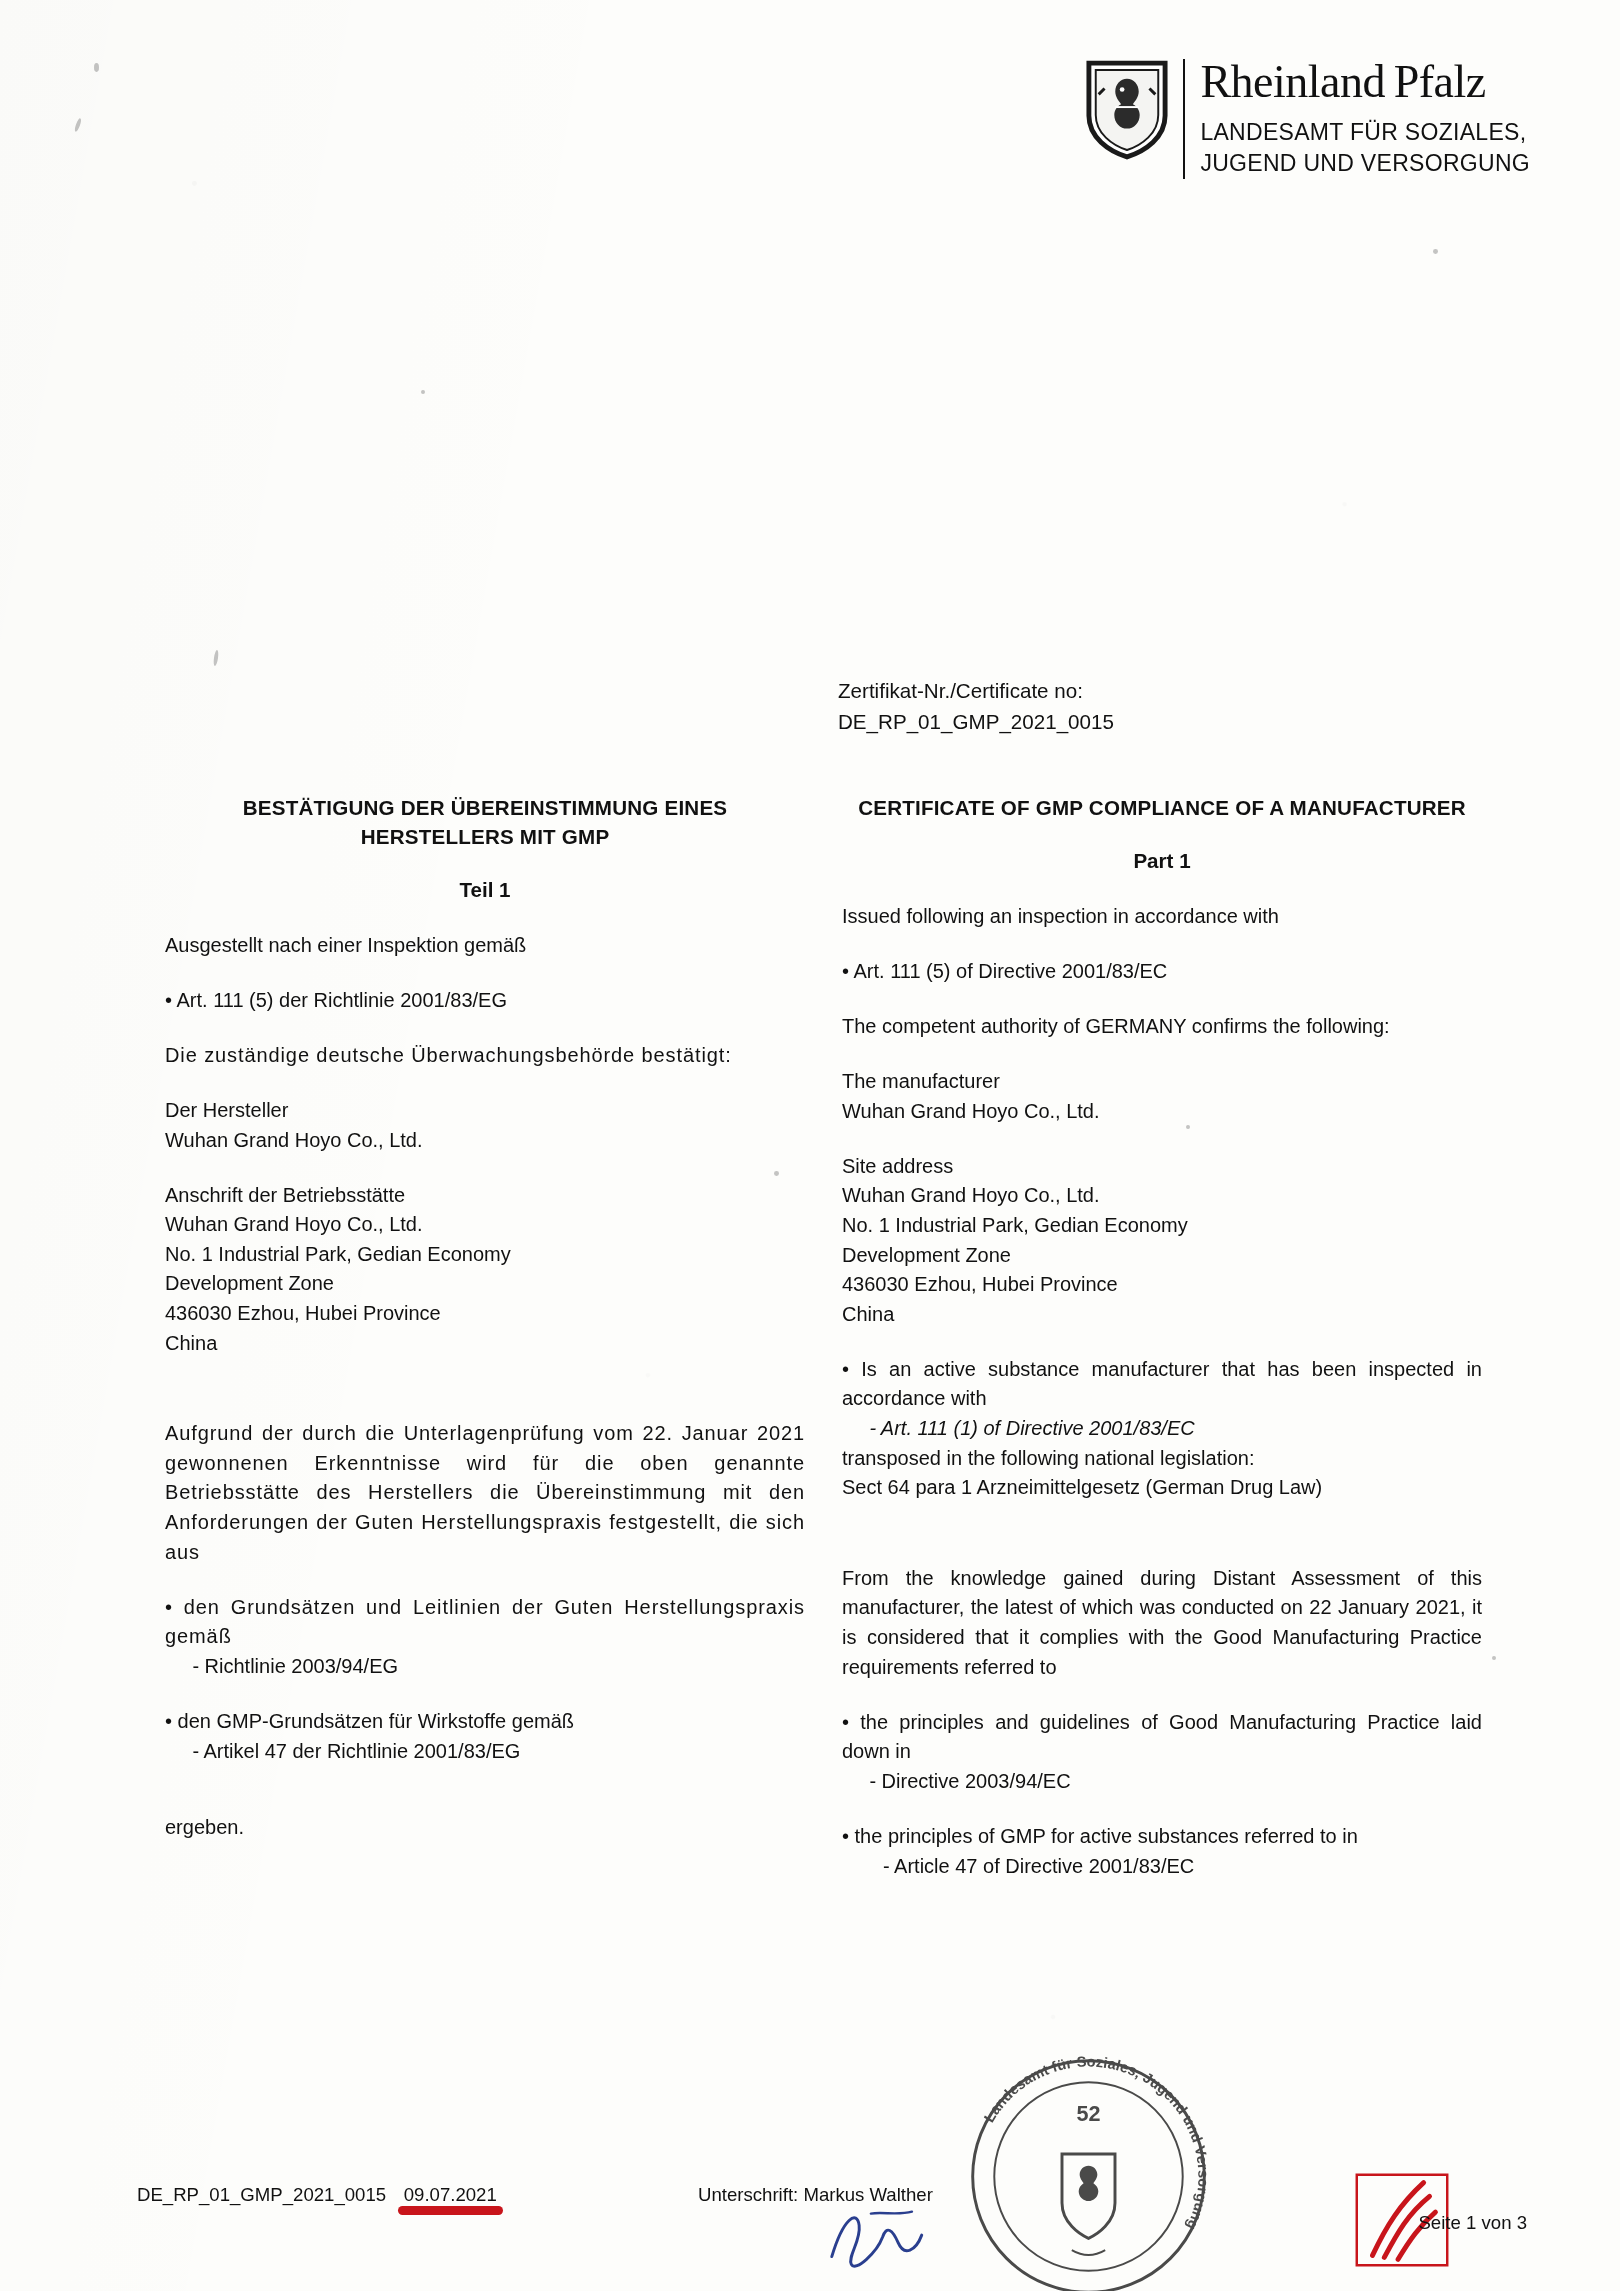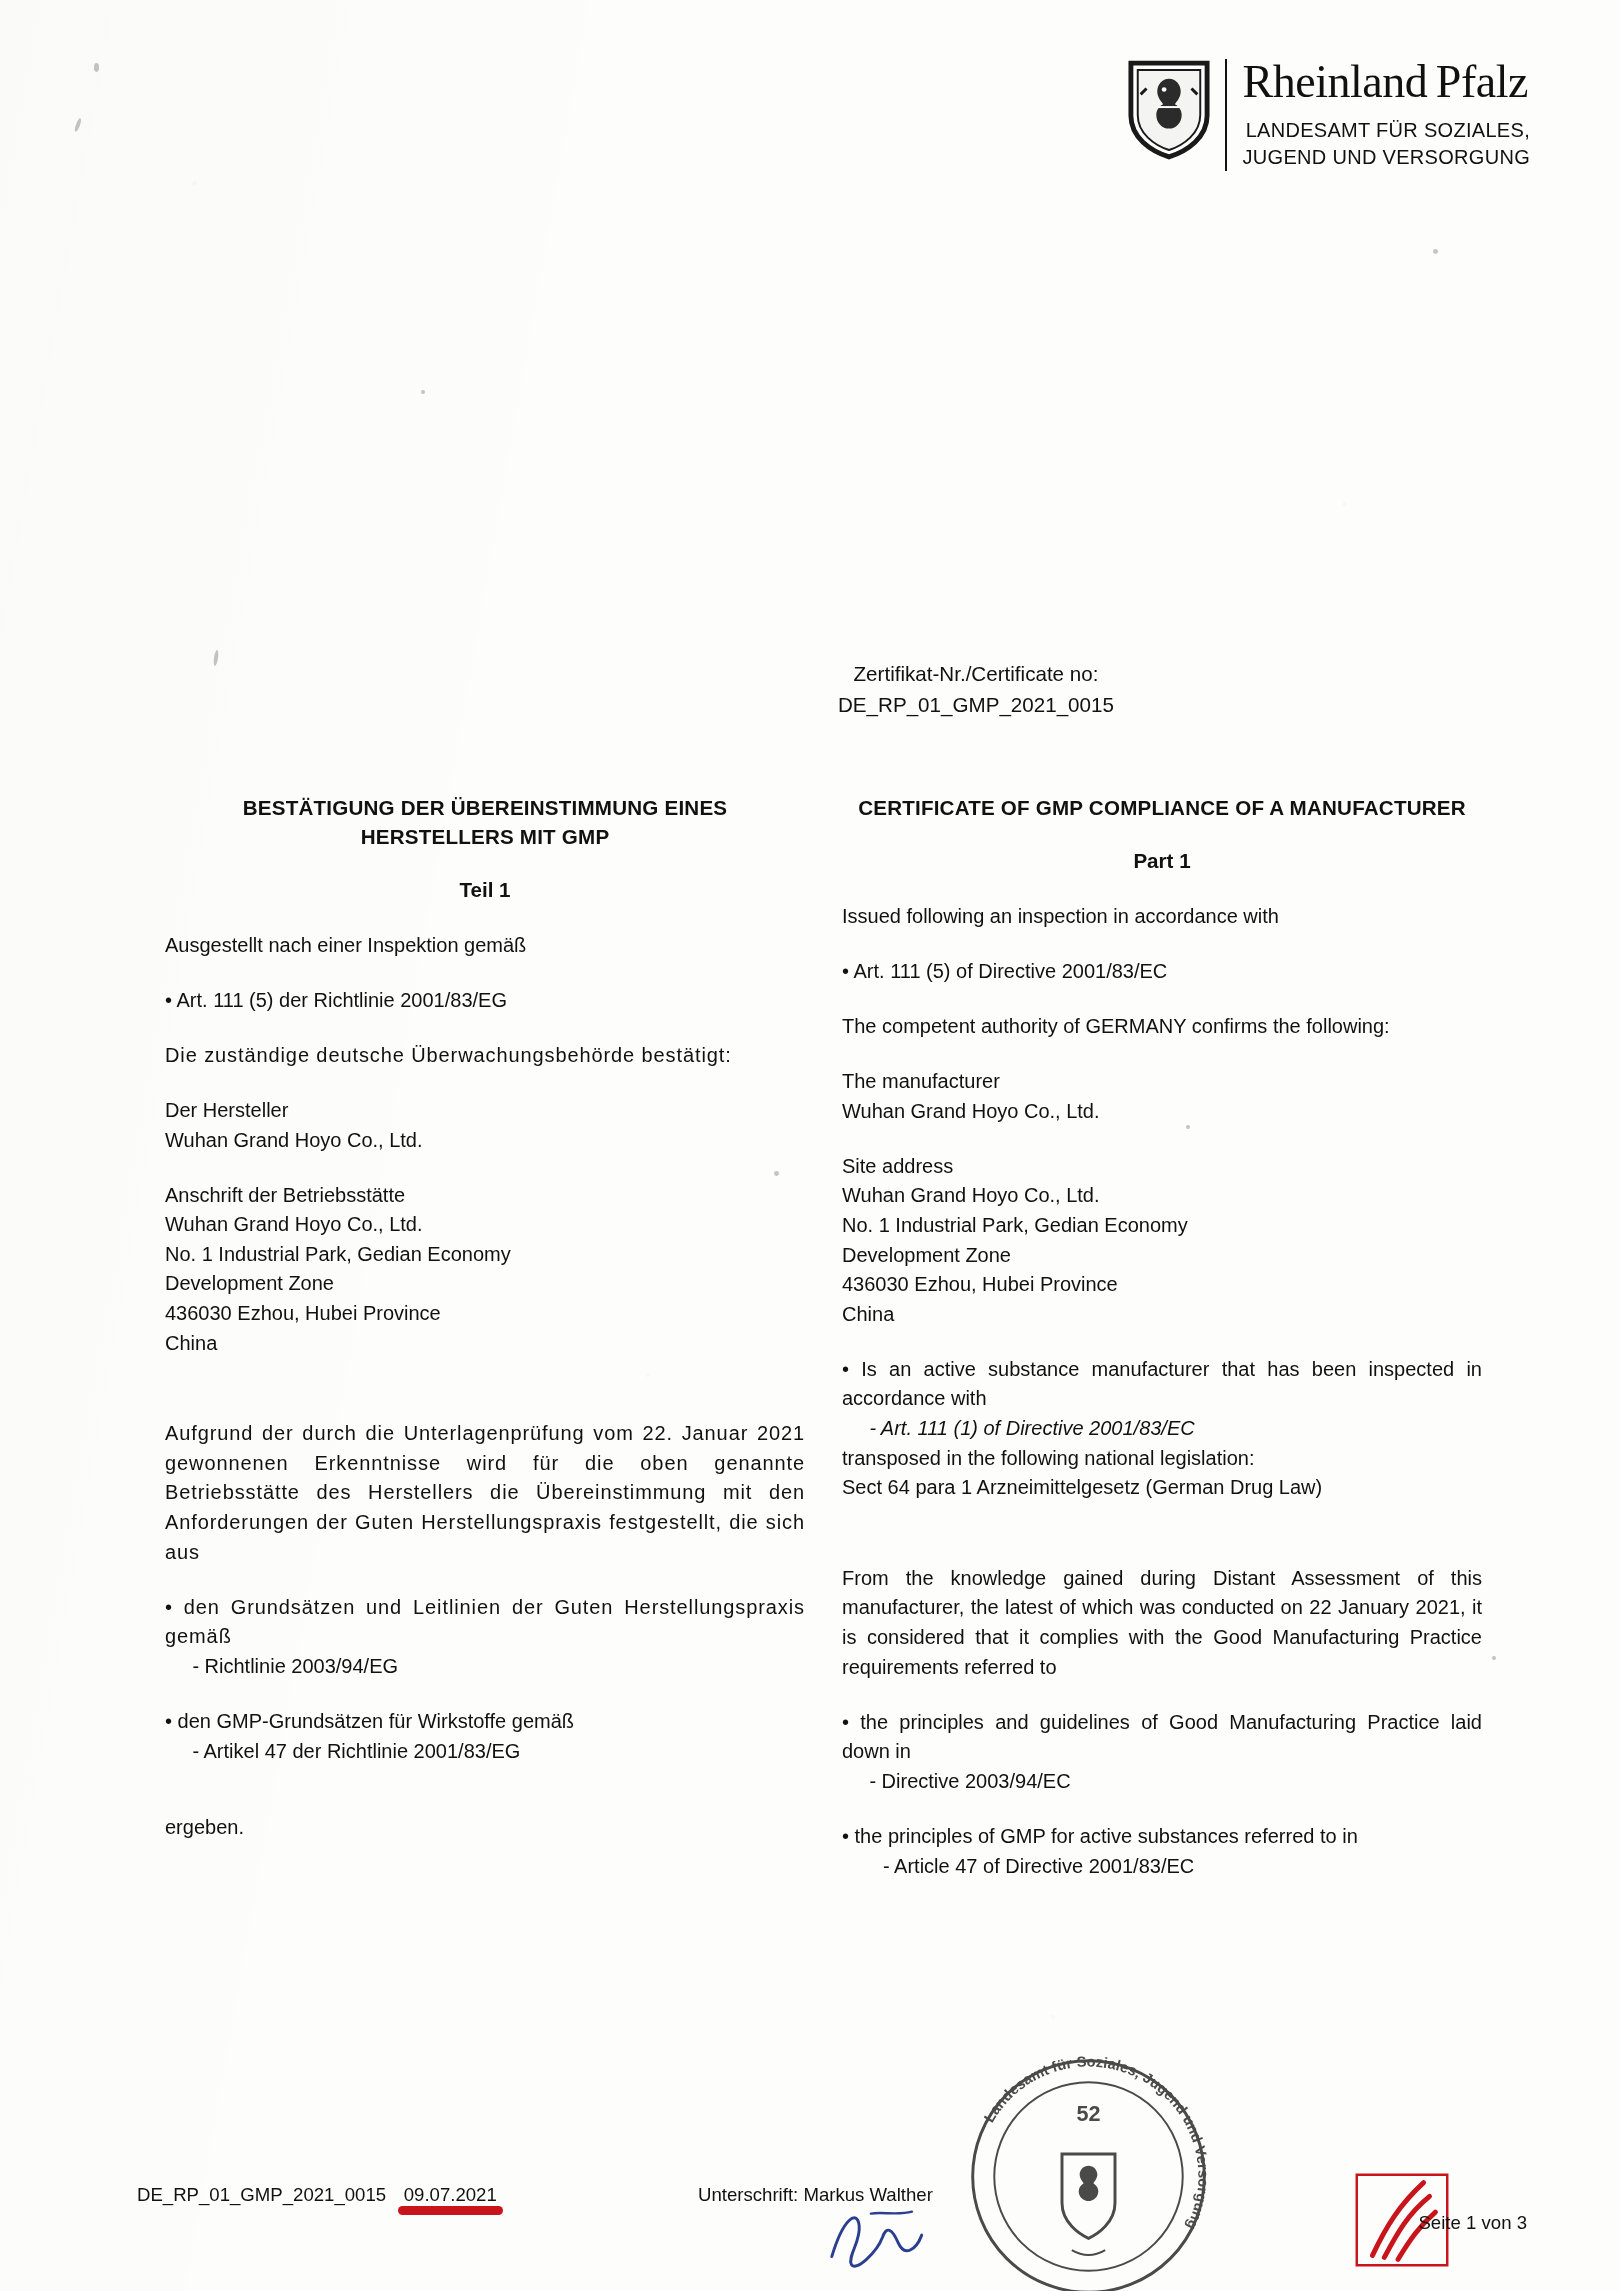--- a/index.html
+++ b/index.html
@@ -54,35 +54,33 @@
   }
   .logo-wordmark {
     font-family: "Liberation Serif", serif;
     font-size: 46px;
     line-height: 1.0;
     letter-spacing: -0.5px;
     white-space: nowrap;
   }
   .logo-sub {
     margin-top: 11.8px;
-    font-size: 20px;
+    font-size: 23px;
     line-height: 1.35;
     letter-spacing: 0.3px;
     color: #111;
-    text-align: right;
   }
 
   
   .cert-no {
     position: absolute;
-    top: 659px;
+    top: 676px;
     left: 838px;
     font-size: 20.6px;
     line-height: 1.5;
-    text-align: center;
   }
 
   
   .body-cols {
     position: absolute;
     top: 794px;
     left: 165px;
     width: 1318px;
     display: flex;
     gap: 37px;

